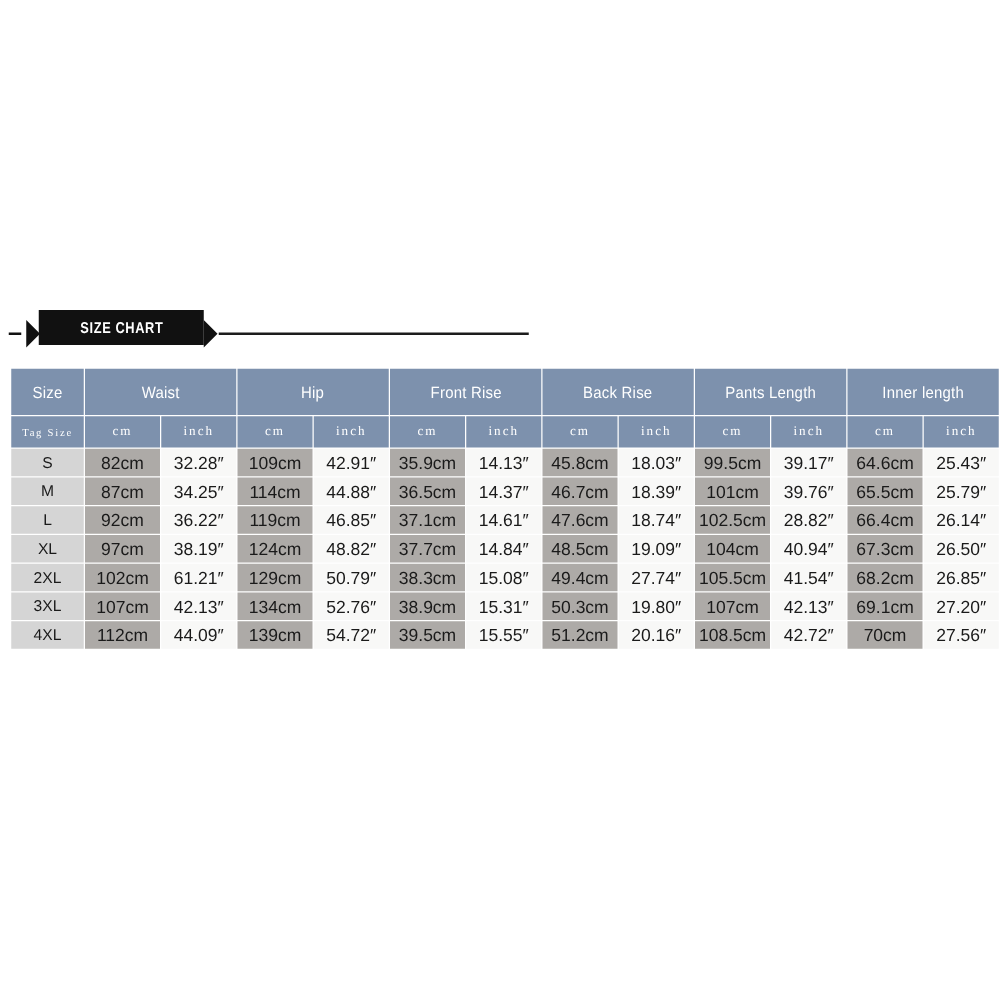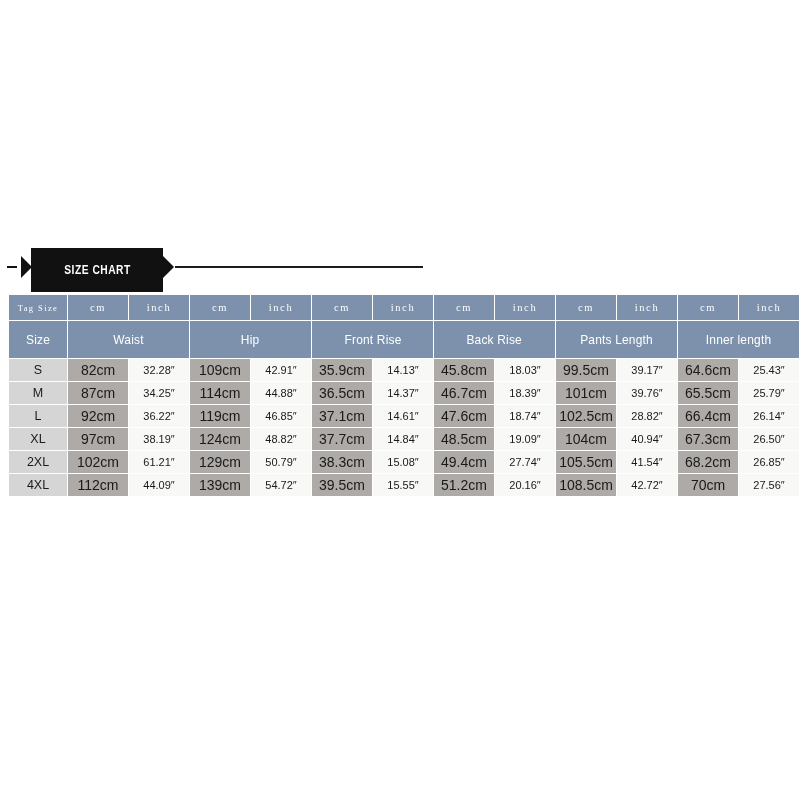--- a/index.html
+++ b/index.html
@@ -44,21 +44,21 @@
     height: 0;
     border-top: 11px solid transparent;
     border-bottom: 11px solid transparent;
     border-left: 11px solid #111111;
   }
   .banner-plate {
     position: absolute;
     left: 31px;
     top: 0px;
     width: 132px;
-    height: 44px;
+    height: 28px;
     background: #111111;
     display: flex;
     align-items: center;
     justify-content: center;
   }
   .banner-plate-text {
     color: #ffffff;
     font-family: "Liberation Sans Narrow", "Liberation Sans", sans-serif;
     font-size: 12.5px;
     font-weight: 700;
@@ -145,21 +145,21 @@
   .c-cm {
     background: #adaaa7;
     color: #1a1a1a;
     height: 22px;
     font-size: 14px;
   }
   .c-in {
     background: #f8f8f7;
     color: #1a1a1a;
     height: 22px;
-    font-size: 11px;
+    font-size: 14px;
   }
 </style>
 </head>
 <body>
 
 <div class="page">
 
   <div class="banner-row">
     <div class="banner-dash"></div>
     <div class="banner-arrow"></div>
@@ -182,36 +182,20 @@
       <col style="width:60px">
         <col style="width:60px">
       <col style="width:60px">
         <col style="width:60px">
       <col style="width:60px">
         <col style="width:60px">
     </colgroup>
 
     <thead>
       <tr>
-        <th class="sub-head tag">Tag Size</th>
-        <th class="sub-head">cm</th>
-        <th class="sub-head">inch</th>
-        <th class="sub-head">cm</th>
-        <th class="sub-head">inch</th>
-        <th class="sub-head">cm</th>
-        <th class="sub-head">inch</th>
-        <th class="sub-head">cm</th>
-        <th class="sub-head">inch</th>
-        <th class="sub-head">cm</th>
-        <th class="sub-head">inch</th>
-        <th class="sub-head">cm</th>
-        <th class="sub-head">inch</th>
-      </tr>
-
-      <tr>
         <th class="grp-head" rowspan="1">
           <span>Size</span>
         </th>
         <th class="grp-head" colspan="2">
           <span>Waist</span>
         </th>
         <th class="grp-head" colspan="2">
           <span>Hip</span>
         </th>
         <th class="grp-head" colspan="2">
@@ -219,20 +203,36 @@
         </th>
         <th class="grp-head" colspan="2">
           <span>Back Rise</span>
         </th>
         <th class="grp-head" colspan="2">
           <span>Pants Length</span>
         </th>
         <th class="grp-head" colspan="2">
           <span>Inner length</span>
         </th>
+      </tr>
+
+      <tr>
+        <th class="sub-head tag">Tag Size</th>
+        <th class="sub-head">cm</th>
+        <th class="sub-head">inch</th>
+        <th class="sub-head">cm</th>
+        <th class="sub-head">inch</th>
+        <th class="sub-head">cm</th>
+        <th class="sub-head">inch</th>
+        <th class="sub-head">cm</th>
+        <th class="sub-head">inch</th>
+        <th class="sub-head">cm</th>
+        <th class="sub-head">inch</th>
+        <th class="sub-head">cm</th>
+        <th class="sub-head">inch</th>
       </tr>
     </thead>
 
     <tbody>
 
     <tr>
           <td class="c-size">S</td>
           <td class="c-cm">82cm</td>
           <td class="c-in">32.28″</td>
           <td class="c-cm">109cm</td>
@@ -300,20 +300,35 @@
           <td class="c-cm">38.3cm</td>
           <td class="c-in">15.08″</td>
           <td class="c-cm">49.4cm</td>
           <td class="c-in">27.74″</td>
           <td class="c-cm">105.5cm</td>
           <td class="c-in">41.54″</td>
           <td class="c-cm">68.2cm</td>
           <td class="c-in">26.85″</td>
         </tr>
         <tr>
+          <td class="c-size">3XL</td>
+          <td class="c-cm">107cm</td>
+          <td class="c-in">42.13″</td>
+          <td class="c-cm">134cm</td>
+          <td class="c-in">52.76″</td>
+          <td class="c-cm">38.9cm</td>
+          <td class="c-in">15.31″</td>
+          <td class="c-cm">50.3cm</td>
+          <td class="c-in">19.80″</td>
+          <td class="c-cm">107cm</td>
+          <td class="c-in">42.13″</td>
+          <td class="c-cm">69.1cm</td>
+          <td class="c-in">27.20″</td>
+        </tr>
+        <tr>
           <td class="c-size">4XL</td>
           <td class="c-cm">112cm</td>
           <td class="c-in">44.09″</td>
           <td class="c-cm">139cm</td>
           <td class="c-in">54.72″</td>
           <td class="c-cm">39.5cm</td>
           <td class="c-in">15.55″</td>
           <td class="c-cm">51.2cm</td>
           <td class="c-in">20.16″</td>
           <td class="c-cm">108.5cm</td>

